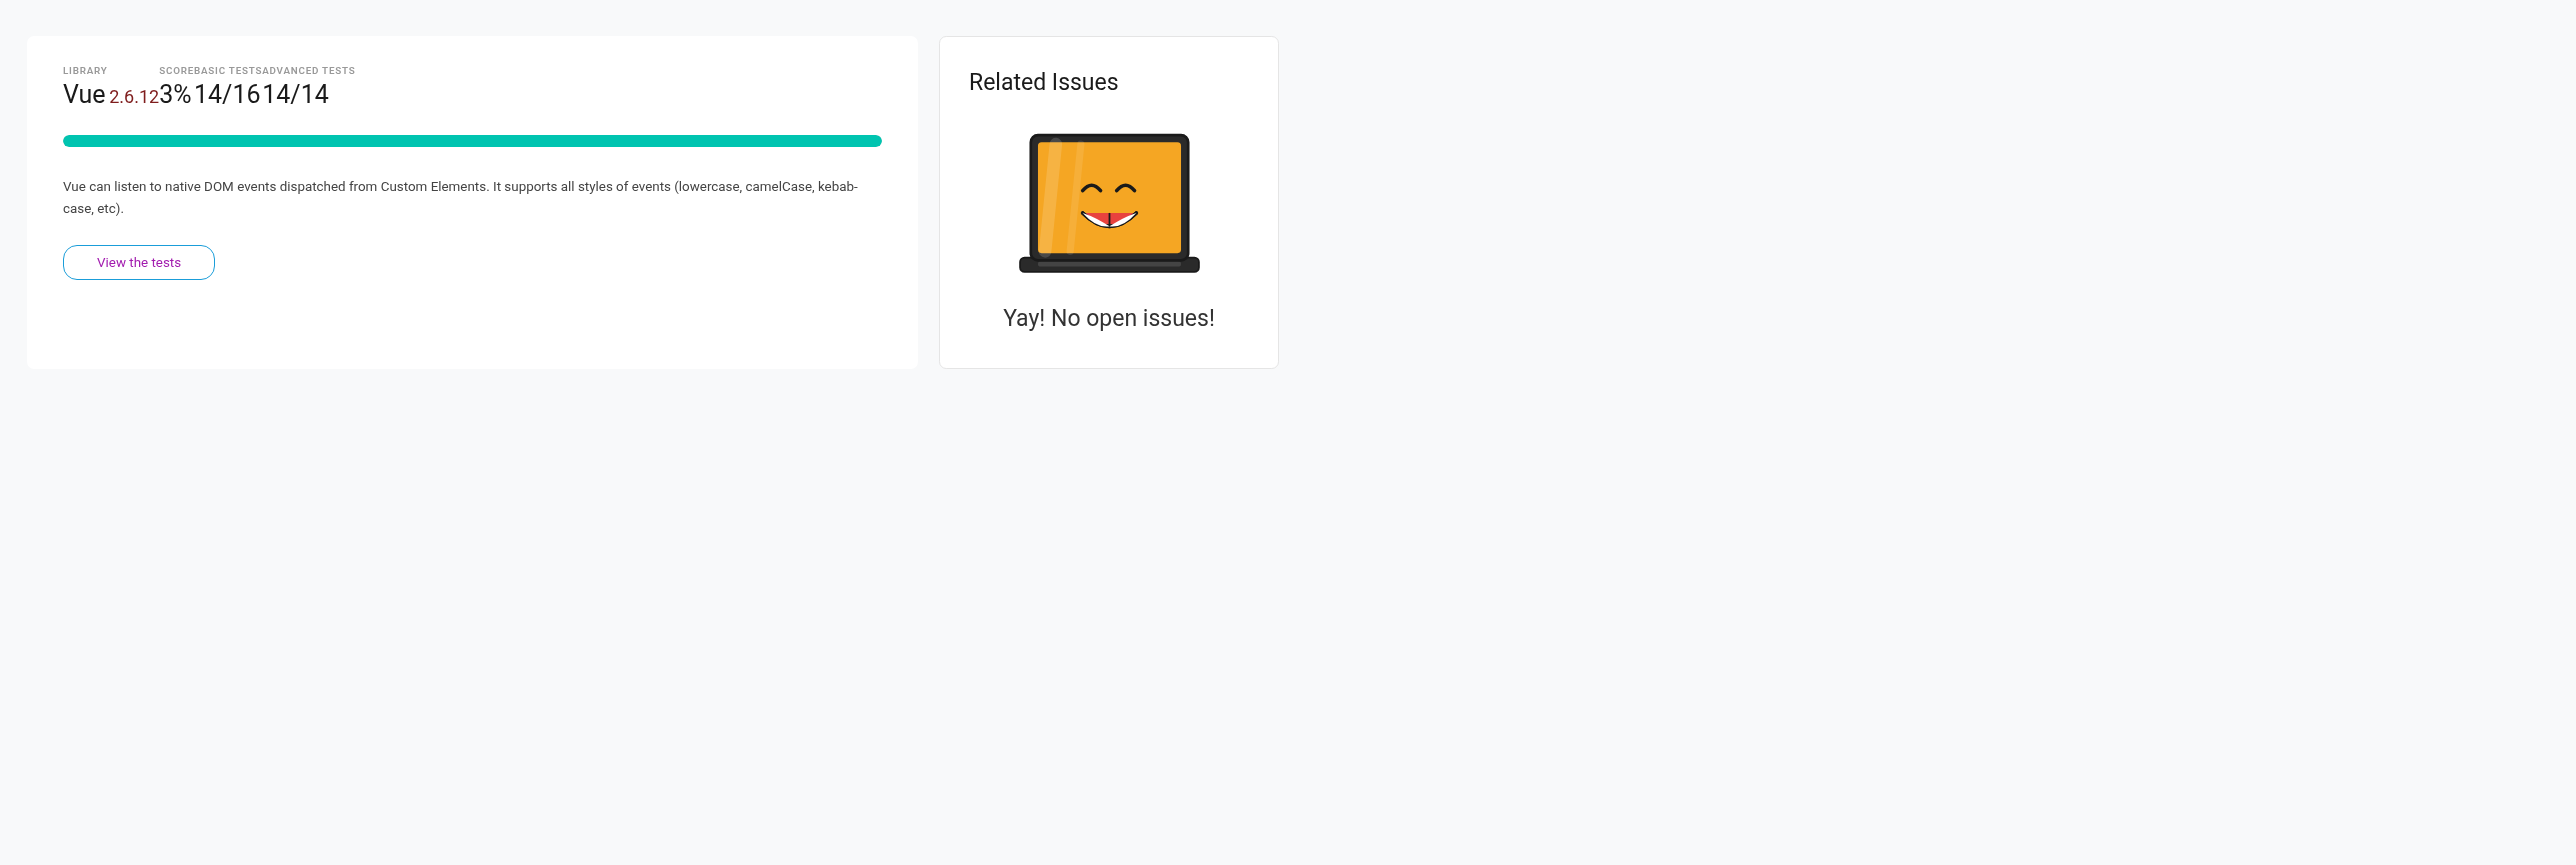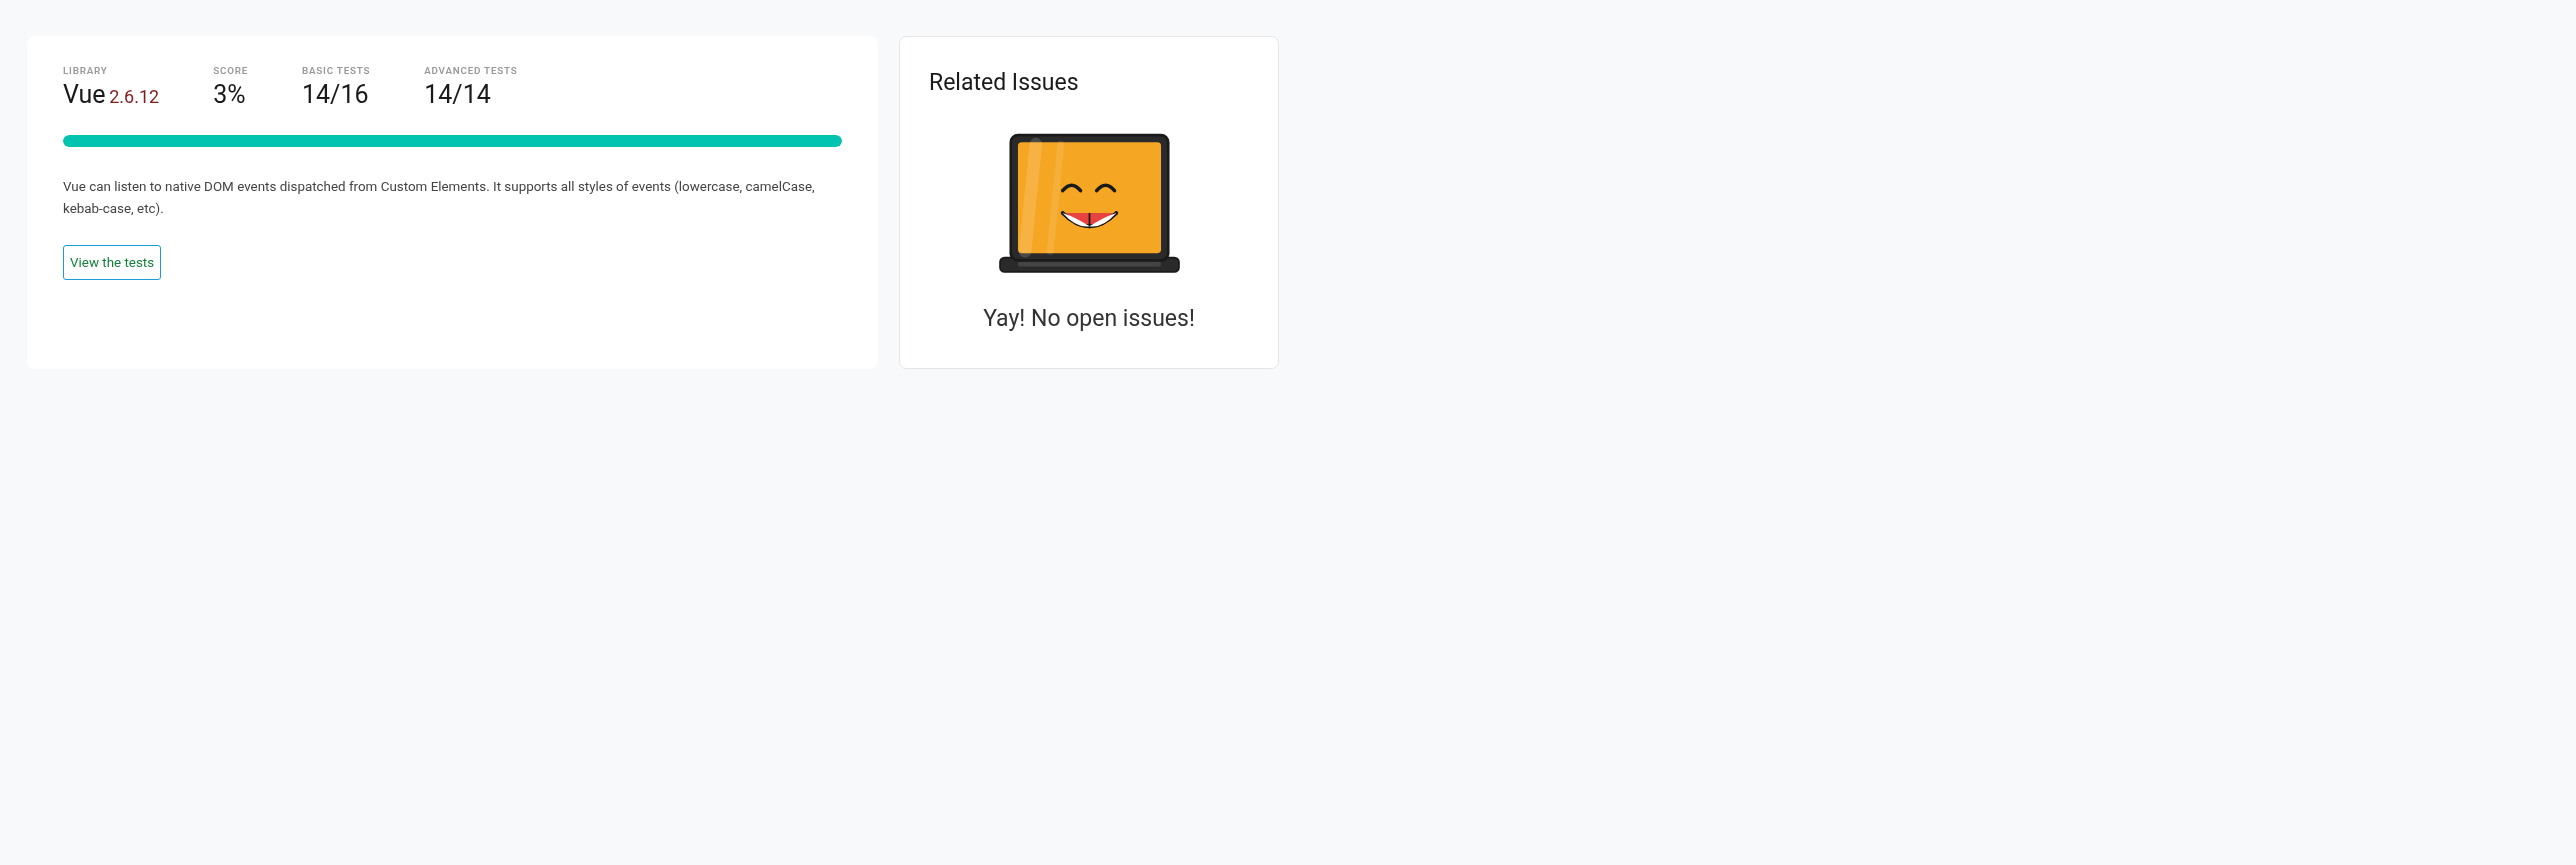--- a/index.html
+++ b/index.html
@@ -26,21 +26,20 @@
 
     .left-panel {
       flex: 1;
       background: #fff;
       border-radius: 7.2px;
       padding: 29px 36px 36px 36px;
     }
 
     .stats-row {
       display: flex;
-      gap: 54px;
       margin-bottom: 25px;
     }
 
     .stat-item {
       display: flex;
       flex-direction: column;
       gap: 3.6px;
     }
 
     .stat-label {
@@ -98,32 +97,32 @@
       border: 0.9px solid #ddd;
       border-radius: 2.7px;
       padding: 1.8px 5.4px;
       font-family: 'Courier New', Courier, monospace;
       font-size: 11.6px;
       color: #333;
     }
 
     .view-tests-btn {
       display: inline-block;
-      padding: 9px 6px;
+      padding: 9px 33px;
       border: 1.3px solid #1a9dd9;
-      border-radius: 3px;
+      border-radius: 14px;
       background: transparent;
-      color: #15803d;
+      color: #a21caf;
       font-size: 13.4px;
       cursor: pointer;
       font-family: inherit;
     }
 
     .right-panel {
-      width: 380px;
+      width: 340px;
       background: #fff;
       border-radius: 7.2px;
       border: 0.9px solid #e5e5e5;
       padding: 32px 29px 36px 29px;
       display: flex;
       flex-direction: column;
       align-items: center;
     }
 
     .related-issues-title {

